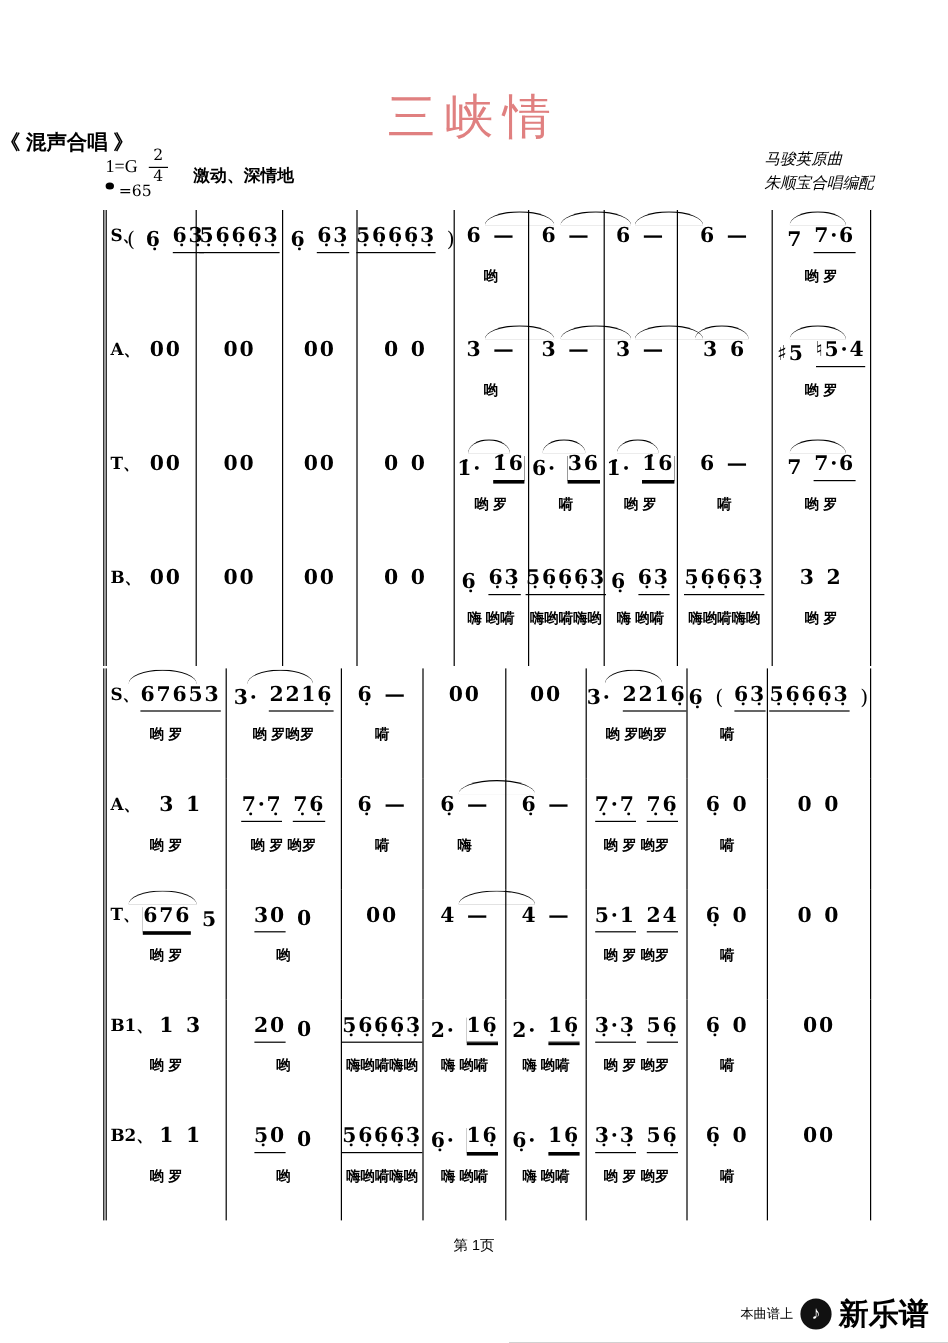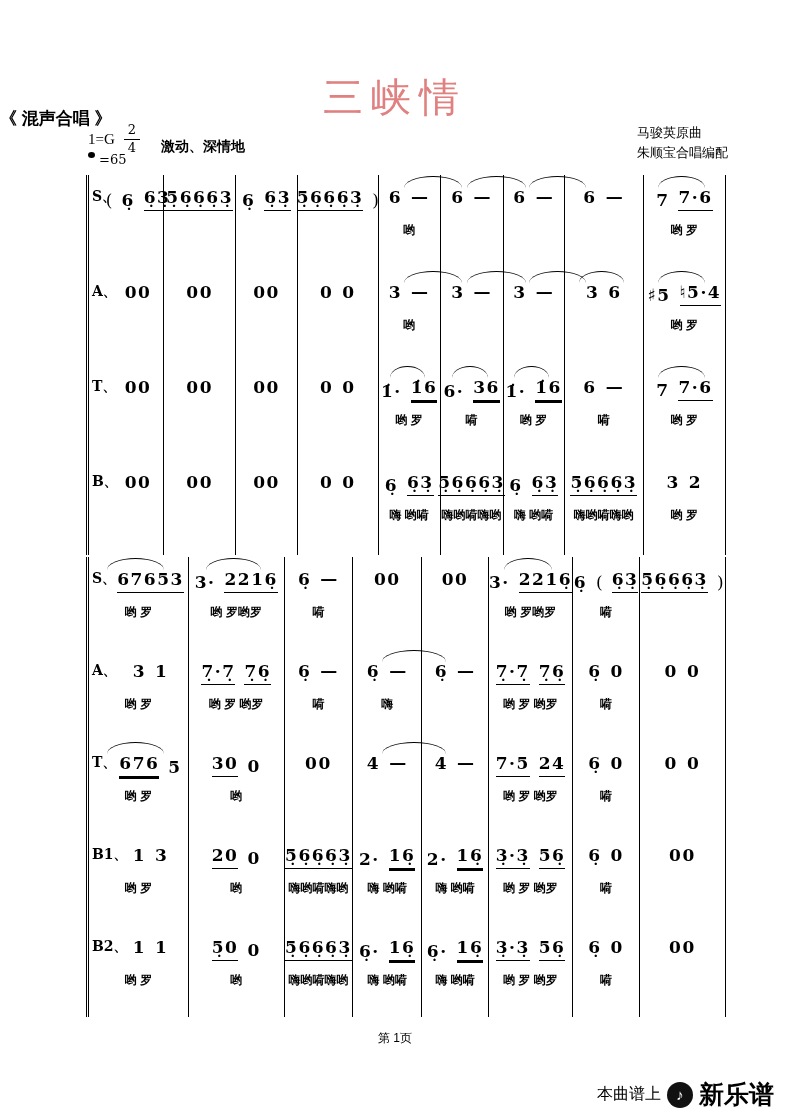--- a/index.html
+++ b/index.html
@@ -12,21 +12,21 @@
   .meta-left{position:absolute;top:122px;left:88px;display:flex;align-items:center;gap:9px;}
   .key{font-family:Liberation Serif, serif;font-size:15px;}
   .ts{display:inline-flex;flex-direction:column;align-items:center;line-height:1.1;
       font-family:"DejaVu Serif",serif;font-size:13px;}
   .ts .num{border-bottom:1px solid #000;padding:0 4px 1px;}
   .ts .den{padding-top:1px;}
   .expr{font-weight:bold;font-size:14px;margin-left:12px;margin-top:16px;}
   .tempo{position:absolute;top:152px;left:88px;display:flex;gap:4px;
          font-family:"DejaVu Serif",serif;font-size:13px;}
   .notehead{display:inline-block;width:7px;height:6px;background:#000;border-radius:50%;}
-  .credits{position:absolute;top:123px;right:62px;font-size:13px;line-height:1.55;text-align:left;}
+  .credits{position:absolute;top:123px;right:62px;font-size:13px;line-height:1.55;text-align:left;font-style:italic;}
   .system{position:absolute;left:86px;width:637px;display:grid;border-left:3px double #000;}
   .s1{top:175px;grid-auto-rows:95px;}
   .s2{top:557px;grid-auto-rows:92px;}
   .cell{position:relative;border-right:1px solid #000;overflow:visible;}
   .plabel{position:absolute;left:3px;top:13px;font-family:"DejaVu Serif",serif;
           font-weight:bold;font-size:14px;white-space:nowrap;}
   .notes{margin-top:13px;display:flex;justify-content:center;align-items:flex-end;gap:9px;
          font-family:"DejaVu Serif",serif;font-weight:bold;font-size:17px;line-height:1.15;}
   .cell.first .notes{padding-left:24px;}
   .tok{white-space:nowrap;letter-spacing:1.5px;}
@@ -34,21 +34,21 @@
   .u1{border-bottom:1px solid #000;padding-bottom:2px;}
   .u2{border-bottom:1px solid #000;box-shadow:0 2px 0 #000;padding-bottom:2px;margin-bottom:1px;}
   .lyric{position:absolute;top:47px;left:0;right:0;text-align:center;
          font-size:12px;font-weight:bold;white-space:nowrap;}
   .arc{position:absolute;top:1px;height:11px;border-top:1px solid #000;
        border-radius:50% 50% 0 0 / 100% 100% 0 0;pointer-events:none;}
   .arc-self{left:18%;width:58%;}
   .arc-span{left:42%;width:95%;z-index:2;}
   .footer{position:absolute;top:1030px;left:0;width:100%;text-align:center;font-size:12px;}
   .brand{position:absolute;right:16px;bottom:8px;display:flex;align-items:center;gap:6px;}
-  .brand-prefix{font-size:16px;}
+  .brand-prefix{font-size:11px;}
   .brand-logo{width:26px;height:26px;background:#111;border-radius:50%;color:#fff;
               display:flex;align-items:center;justify-content:center;font-size:15px;}
   .brand-name{font-size:25px;font-weight:bold;}
 </style>
 </head>
 <body>
 
 <div class="page">
   <div class="title" style="color: rgb(224, 128, 128);">三峡情</div>
   <div class="subtitle">《 混声合唱 》</div>
@@ -451,21 +451,21 @@
         </div>
       </div>
       <div class="cell">
         <div class="notes">
           <span class="tok">4</span>
           <span class="tok">—</span>
         </div>
       </div>
       <div class="cell">
         <div class="notes">
-          <span class="tok u1">7·5</span>
+          <span class="tok u1">5·1</span>
           <span class="tok u1">24</span>
         </div>
         <div class="lyric">哟 罗 哟罗</div>
       </div>
       <div class="cell">
         <div class="notes">
           <span class="tok">6̣</span>
           <span class="tok">0</span>
         </div>
         <div class="lyric">嗬</div>

